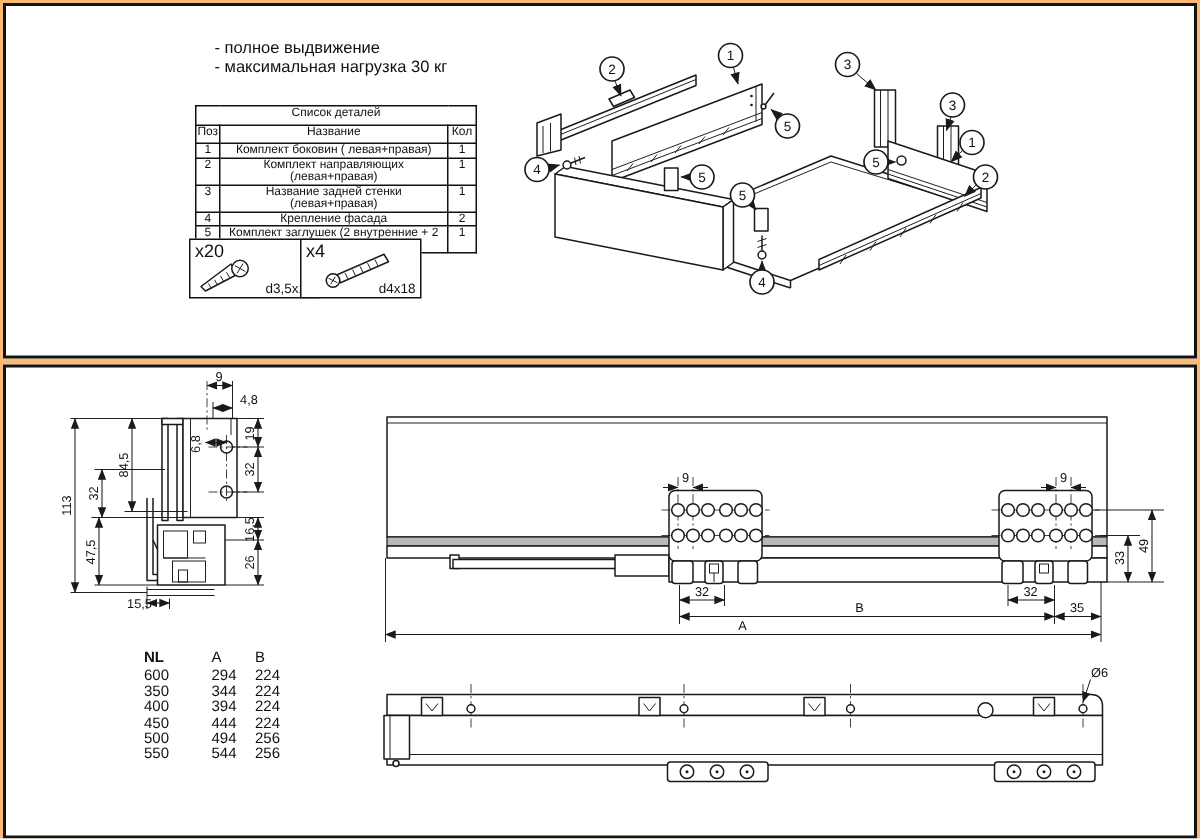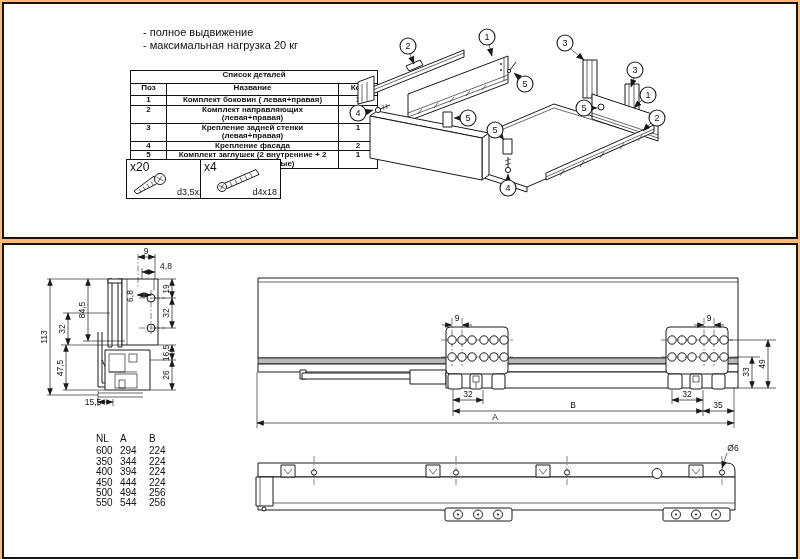--- a/index.html
+++ b/index.html
@@ -3,57 +3,57 @@
 <meta charset="utf-8">
 <style>
   html,body{margin:0;padding:0;background:#e8e8e8;}
   #page{position:relative;width:800px;height:559px;background:#fdba74;font-family:"Liberation Sans",sans-serif;color:#111;overflow:hidden;}
   .panel{position:absolute;border:2px solid #141414;background:#fff;}
   #panel-top{left:2px;top:2px;width:792px;height:233px;}
   #panel-bottom{left:2px;top:243px;width:792px;height:312px;}
   #bullets{position:absolute;left:143px;top:26px;font-size:11px;line-height:13px;white-space:pre;}
   
   #parts-table{position:absolute;left:130px;top:70px;border-collapse:collapse;font-size:8px;line-height:8.5px;color:#111;}
-  #parts-table td,#parts-table th{border:1px solid #111;padding:0 10px;font-weight:bold;vertical-align:top;background:#fff;}
+  #parts-table td,#parts-table th{border:1px solid #111;padding:0 0;font-weight:normal;vertical-align:top;background:#fff;}
   #parts-table .t-title{height:12px;text-align:center;}
   #parts-table .t-head td{height:11px;text-align:center;}
   #parts-table .c-pos{width:15px;text-align:center;margin-left:44px;}
   #parts-table .c-name{width:151px;text-align:center;}
   #parts-table .c-qty{width:18px;text-align:center;}
   
   .screw-box{position:absolute;border:1.5px solid #111;background:#fff;}
   #screw-box-1{left:126px;top:159px;width:85px;height:38px;}
   #screw-box-2{left:200px;top:159px;width:79px;height:38px;}
   .screw-count{position:absolute;left:3px;top:0px;font-size:12px;}
   .screw-size{position:absolute;right:3px;bottom:1px;font-size:9px;padding-left:47px;}
   .screw-svg{position:absolute;left:0;top:0;}
   
   #size-table{position:absolute;left:96px;top:434px;border-collapse:collapse;font-size:10px;line-height:10.4px;}
   #size-table td,#size-table th{padding:0;font-weight:normal;text-align:left;}
   #size-table th{padding-bottom:2px;}
-  #size-table .c1{width:24px;} #size-table .c2{width:29px;} #size-table .c3{width:29px;}
+  #size-table .c1{width:45px;font-weight:bold;} #size-table .c2{width:29px;} #size-table .c3{width:29px;}
   
   svg{position:absolute;overflow:visible;}
   .ln{stroke:#1a1a1a;stroke-width:1;fill:none;stroke-linejoin:round;}
   .fw{stroke:#1a1a1a;stroke-width:1;fill:#fff;stroke-linejoin:round;}
   .thin{stroke:#1a1a1a;stroke-width:0.65;fill:none;}
   .dash{stroke:#1a1a1a;stroke-width:0.55;fill:none;stroke-dasharray:6 2 1.5 2;}
   .dim{stroke:#1a1a1a;stroke-width:0.7;fill:none;}
   .dt{font-family:"Liberation Sans",sans-serif;font-size:8.5px;fill:#111;text-anchor:middle;}
   .co{fill:#fff;stroke:#1a1a1a;stroke-width:1.1;}
   .ct{font-family:"Liberation Sans",sans-serif;font-size:9px;fill:#111;text-anchor:middle;}
 </style>
 </head>
 <body>
 
 <div id="page">
 
   <div id="panel-top" class="panel"></div>
 
-  <div id="bullets"><div>- полное выдвижение</div><div>- максимальная нагрузка 20 кг</div></div>
+  <div id="bullets"><div>- полное выдвижение</div><div>- максимальная нагрузка 30 кг</div></div>
 
   <table id="parts-table">
     <tbody>
         <tr>
           <th class="t-title" colspan="3">Список деталей</th>
         </tr>
     <tr class="t-head">
       <td class="c-pos">Поз</td>
       <td class="c-name">Название</td>
       <td class="c-qty">Кол</td>
@@ -63,21 +63,21 @@
       <td class="c-name">Комплект боковин ( левая+правая)</td>
       <td class="c-qty">1</td>
     </tr>
     <tr>
       <td class="c-pos">2</td>
       <td class="c-name">Комплект направляющих (левая+правая)</td>
       <td class="c-qty">1</td>
     </tr>
     <tr>
       <td class="c-pos">3</td>
-      <td class="c-name">Крепление задней стенки (левая+правая)</td>
+      <td class="c-name">Название задней стенки (левая+правая)</td>
       <td class="c-qty">1</td>
     </tr>
     <tr>
       <td class="c-pos">4</td>
       <td class="c-name">Крепление фасада</td>
       <td class="c-qty">2</td>
     </tr>
     <tr>
       <td class="c-pos">5</td>
       <td class="c-name">Комплект заглушек (2 внутренние + 2 внешние +2 круглые)</td>

